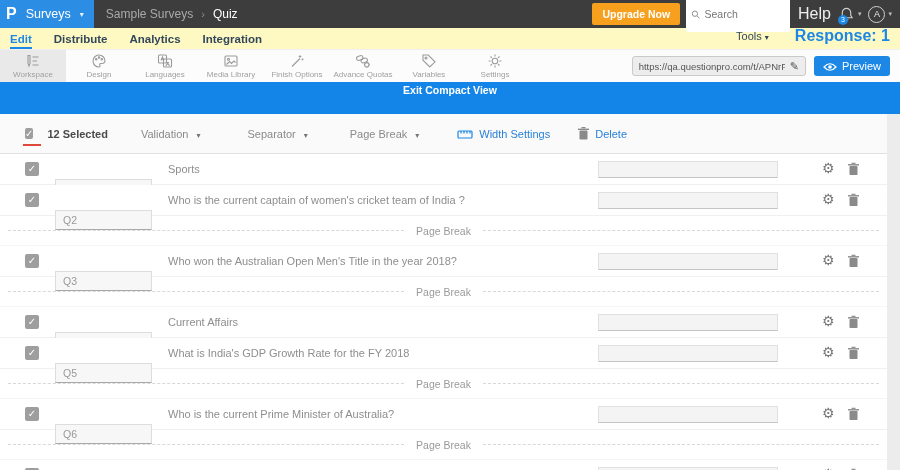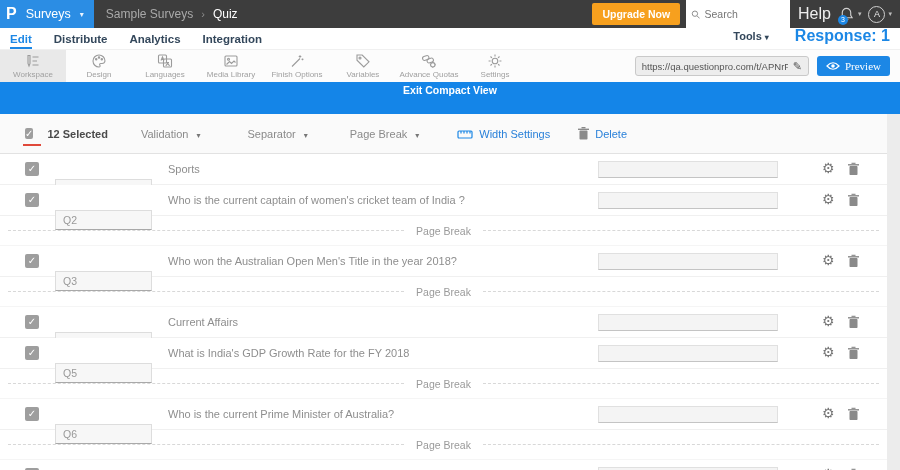--- a/index.html
+++ b/index.html
@@ -24,46 +24,46 @@
   .help { font-size: 16px; color: #eee; margin-left: 8px; cursor: pointer; }
   .bellwrap { position: relative; margin-left: 8px; cursor: pointer; width: 16px; height: 16px; }
   .badge { position: absolute; left: -1px; bottom: -3px; width: 10px; height: 10px; border-radius: 50%;
            background: #1c87e5; color: #fff; font-size: 7px; line-height: 10px; text-align: center; }
   .tinycaret { font-size: 7px; color: #bdbdbd; margin: 0 3px; }
   .avatar { width: 17px; height: 17px; border-radius: 50%; border: 1.4px solid #cfcfcf; color: #e8e8e8;
             font-size: 9px; display: flex; align-items: center; justify-content: center; margin-left: 4px; cursor: pointer; }
   .topbar-end { margin-right: 8px; }
 
   
-  .navrow { height: 22px; background: #ffffff; display: flex; align-items: flex-end; padding: 0 10px;
+  .navrow { height: 22px; background: #fef9c3; display: flex; align-items: flex-end; padding: 0 10px;
             border-bottom: 1px solid #f0f0f0; }
   .tab { font-size: 11.5px; font-weight: 700; color: #33475b; margin-right: 22px; padding-bottom: 4px;
          cursor: pointer; text-decoration: none; }
   .tab.active { color: #1c87e5; border-bottom: 2px solid #1c87e5; padding-bottom: 2px; }
   .nav-right { margin-left: auto; display: flex; align-items: center; gap: 26px; padding-bottom: 4px; }
-  .tools { font-size: 11px; font-weight: 700; color: #33475b; cursor: pointer; }
+  .tools { font-size: 11px; font-weight: 400; color: #33475b; cursor: pointer; }
   .tools .caret2 { font-size: 8px; color: #33475b; }
   .response { font-size: 16px; font-weight: 700; color: #1c87e5; cursor: pointer; }
 
   
   .toolbar { height: 32px; background: #fcfcfc; display: flex; align-items: stretch; }
   .titem { width: 66px; display: flex; flex-direction: column; align-items: center; justify-content: flex-start;
            padding-top: 3px; cursor: pointer; }
   .titem.active { background: #e9e9e9; }
   .ticon { height: 16px; display: flex; align-items: center; }
   .ticon svg { stroke: #9b9b9b; fill: none; stroke-width: 1.1; }
   .tlabel { font-size: 8px; color: #a0a0a0; margin-top: 1px; white-space: nowrap; }
   .toolbar-right { margin-left: auto; display: flex; align-items: center; gap: 8px; padding-right: 10px; }
   .urlbox { display: flex; align-items: center; background: #ededed; border: 1px solid #c9c9c9; border-radius: 3px;
             height: 20px; padding: 0 6px; gap: 5px; }
   .urlbox input { border: none; background: transparent; outline: none; width: 146px; font-size: 9.5px;
                   color: #555; font-family: inherit; }
   .url-pencil { font-size: 11px; color: #555; cursor: pointer; }
-  .preview { background: #1c87e5; color: #fff; border: none; border-radius: 3px; font-family: Liberation Serif, serif;
-             font-size: 11px; padding: 4px 9px; display: flex; align-items: center; gap: 5px; cursor: pointer; }
+  .preview { background: #1c87e5; color: #fff; border: none; border-radius: 3px; font-family: Liberation Sans, sans-serif;
+             font-size: 11px; padding: 4px 9px; display: flex; align-items: flex-end; gap: 5px; cursor: pointer; }
 
   
   .banner { height: 32px; background: #1485e8; color: #fff; text-align: center; font-size: 10.5px;
             font-weight: 700; line-height: 16px; cursor: pointer; }
 
   
   .content { height: 372px; display: flex; background: #ececec; }
   .card { width: 887px; background: #fff; overflow: hidden; }
   .gutter { flex: 1; background: #ececec; }
 
@@ -193,36 +193,36 @@
     <span class="ticon">
         <svg width="16" height="16" viewBox="0 0 16 16">
           <path d="M3 13.5L11 5.5M11 2.2v2.6M9.7 3.5h2.6M13.5 5.5v1.8M12.6 6.4h1.8"></path>
         </svg>
       </span>
     <span class="tlabel">Finish Options</span>
   </div>
   <div class="titem">
     <span class="ticon">
         <svg width="16" height="16" viewBox="0 0 16 16">
-          <path d="M2 2h5.2L14 8.8 8.8 14 2 7.2z"></path>
-          <circle cx="5" cy="5" r="1"></circle>
-        </svg>
-      </span>
-    <span class="tlabel">Variables</span>
-  </div>
-  <div class="titem">
-    <span class="ticon">
-        <svg width="16" height="16" viewBox="0 0 16 16">
           <rect x="1.5" y="3" width="6.5" height="4" rx="2" transform="rotate(-20 4.7 5)"></rect>
           <rect x="6" y="5.5" width="6.5" height="4" rx="2" transform="rotate(-20 9.2 7.5)"></rect>
           <circle cx="11.8" cy="11.8" r="2.2"></circle>
           <path d="M11.8 8.9v1M11.8 13.7v1M8.9 11.8h1M13.7 11.8h1"></path>
         </svg>
       </span>
     <span class="tlabel">Advance Quotas</span>
+  </div>
+  <div class="titem">
+    <span class="ticon">
+        <svg width="16" height="16" viewBox="0 0 16 16">
+          <path d="M2 2h5.2L14 8.8 8.8 14 2 7.2z"></path>
+          <circle cx="5" cy="5" r="1"></circle>
+        </svg>
+      </span>
+    <span class="tlabel">Variables</span>
   </div>
   <div class="titem">
     <span class="ticon">
         <svg width="16" height="16" viewBox="0 0 16 16">
           <circle cx="8" cy="8" r="2.8"></circle>
           <path d="M8 1.6v2M8 12.4v2M1.6 8h2M12.4 8h2M3.5 3.5l1.4 1.4M11.1 11.1l1.4 1.4M12.5 3.5l-1.4 1.4M4.9 11.1l-1.4 1.4"></path>
         </svg>
       </span>
     <span class="tlabel">Settings</span>
   </div>

